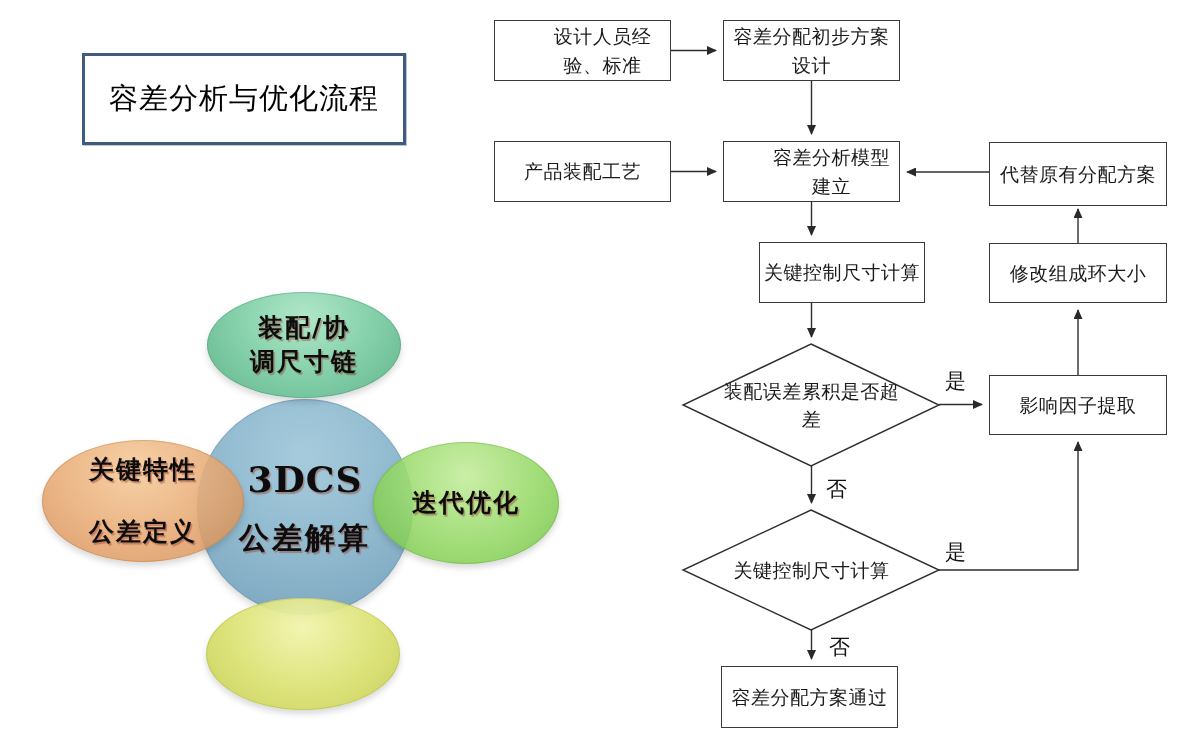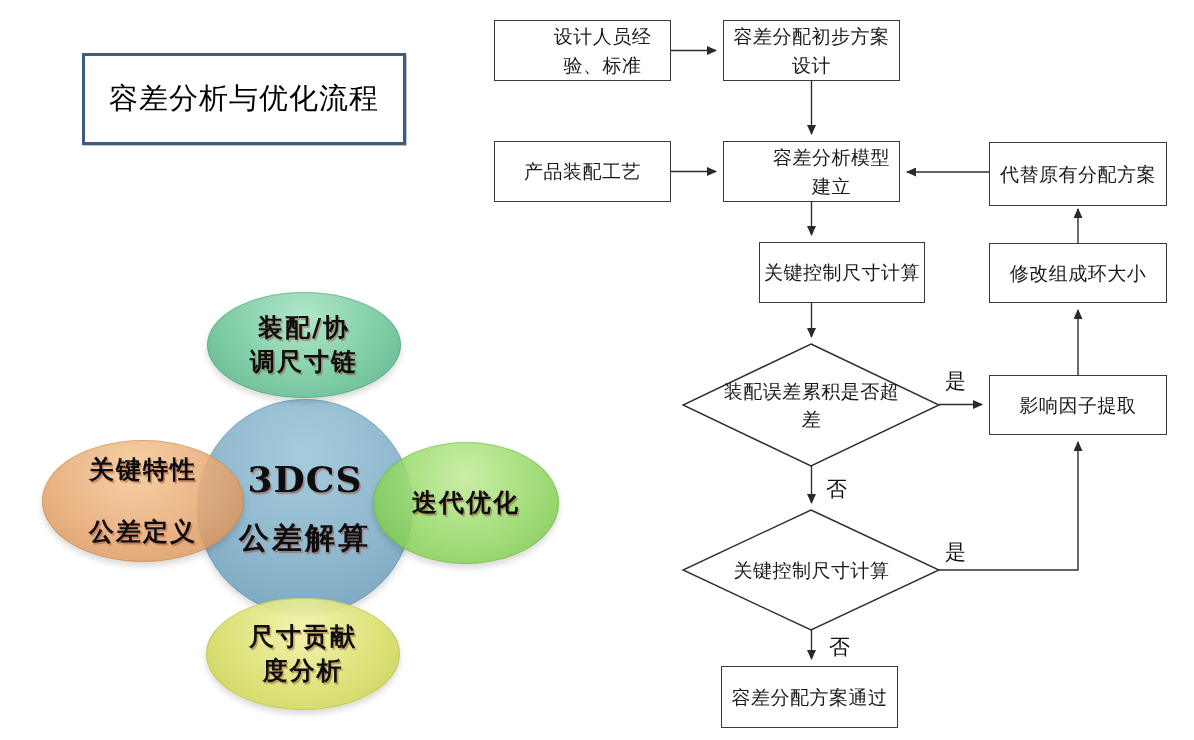--- a/index.html
+++ b/index.html
@@ -73,24 +73,20 @@
     <span>装配/协</span>
     <span>调尺寸链</span>
   </div>
   <div class="venn-label vl-left">
     <span>关键特性</span>
     <span>公差定义</span>
   </div>
   <div class="venn-label vl-right">
     <span>迭代优化</span>
   </div>
-  <div class="venn-label vl-bottom">
-    <span>尺寸贡献</span>
-    <span>度分析</span>
-  </div>
 
   <svg class="flow-svg" width="1194" height="740">
     <defs>
       <marker id="ah" markerWidth="11" markerHeight="9" refX="9" refY="4.5" orient="auto" markerUnits="userSpaceOnUse">
         <path d="M0,0 L10,4.5 L0,9 z" fill="#2a2a2a"></path>
       </marker>
     </defs>
     <g stroke="#2f2f2f" stroke-width="1.4" fill="none">
       <line x1="671" y1="50.5" x2="716" y2="50.5" marker-end="url(#ah)"></line>
       <line x1="811.5" y1="81" x2="811.5" y2="134" marker-end="url(#ah)"></line>

